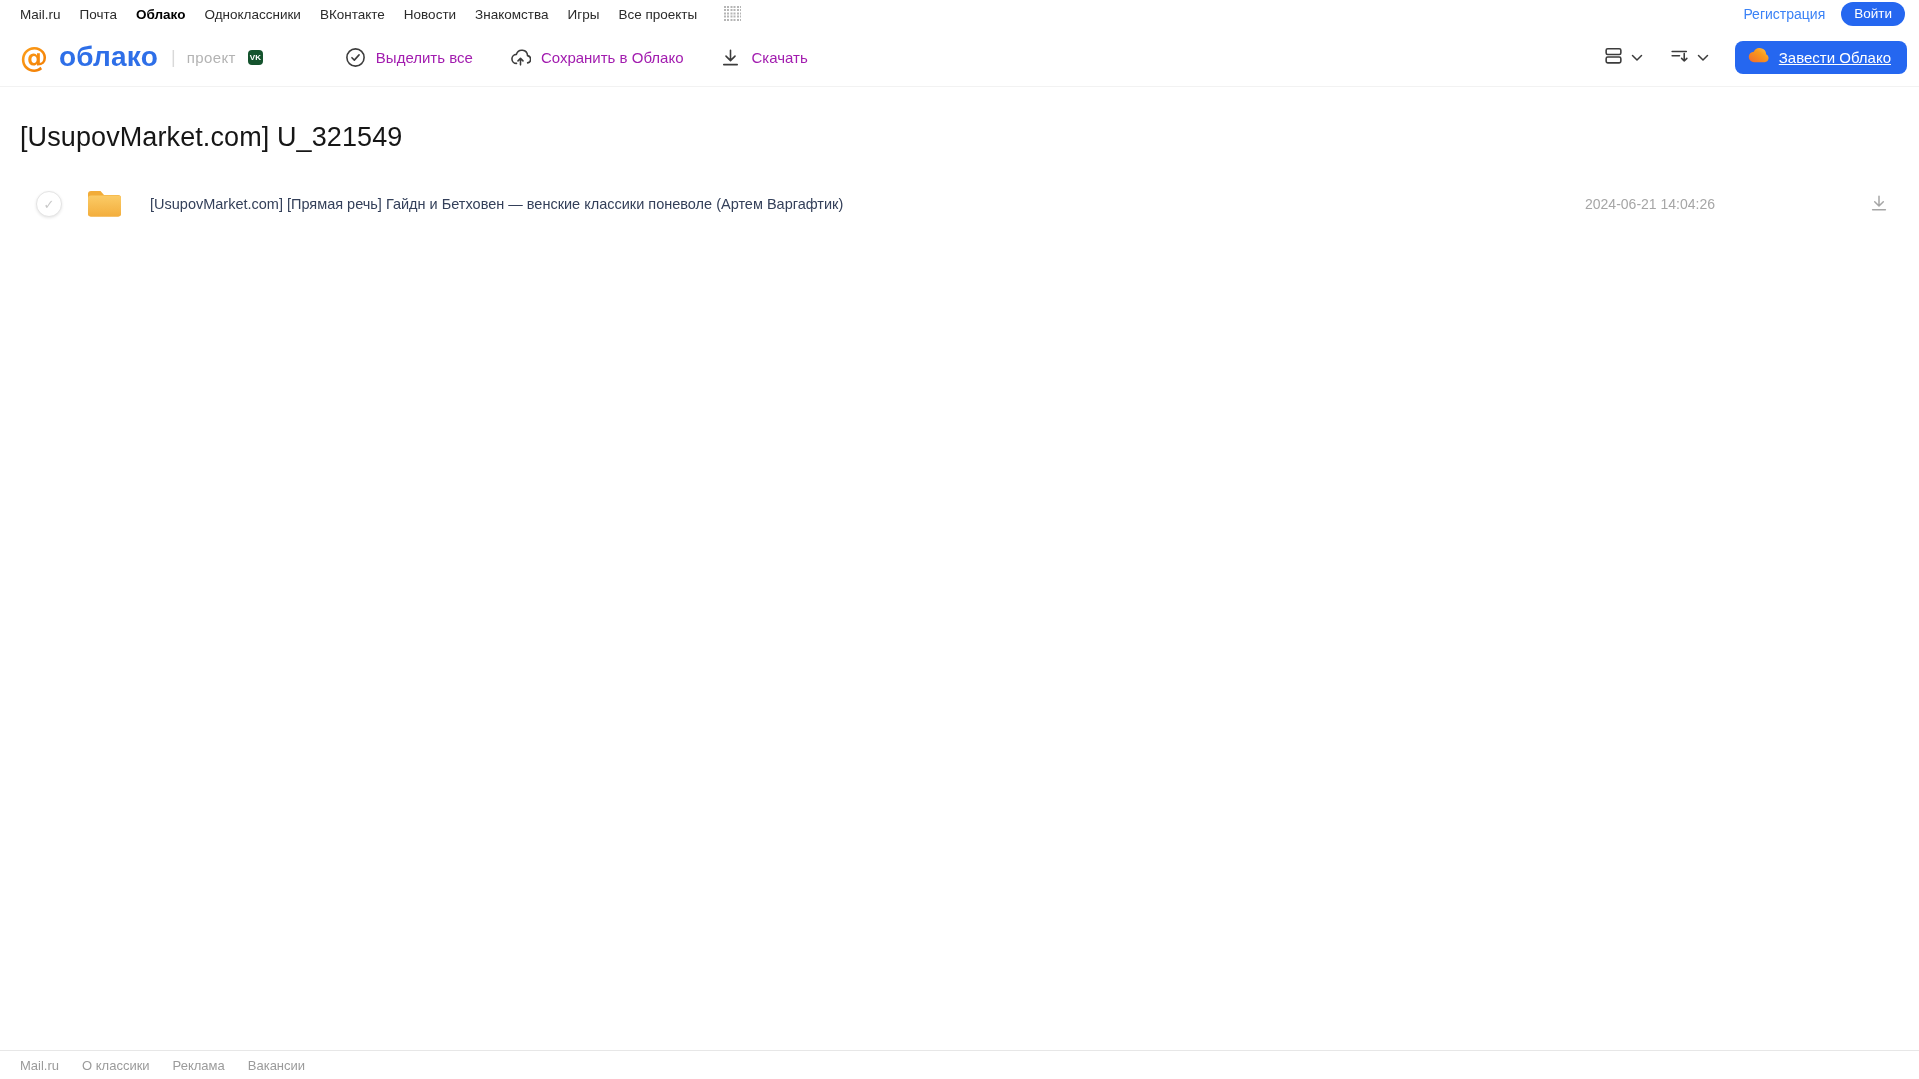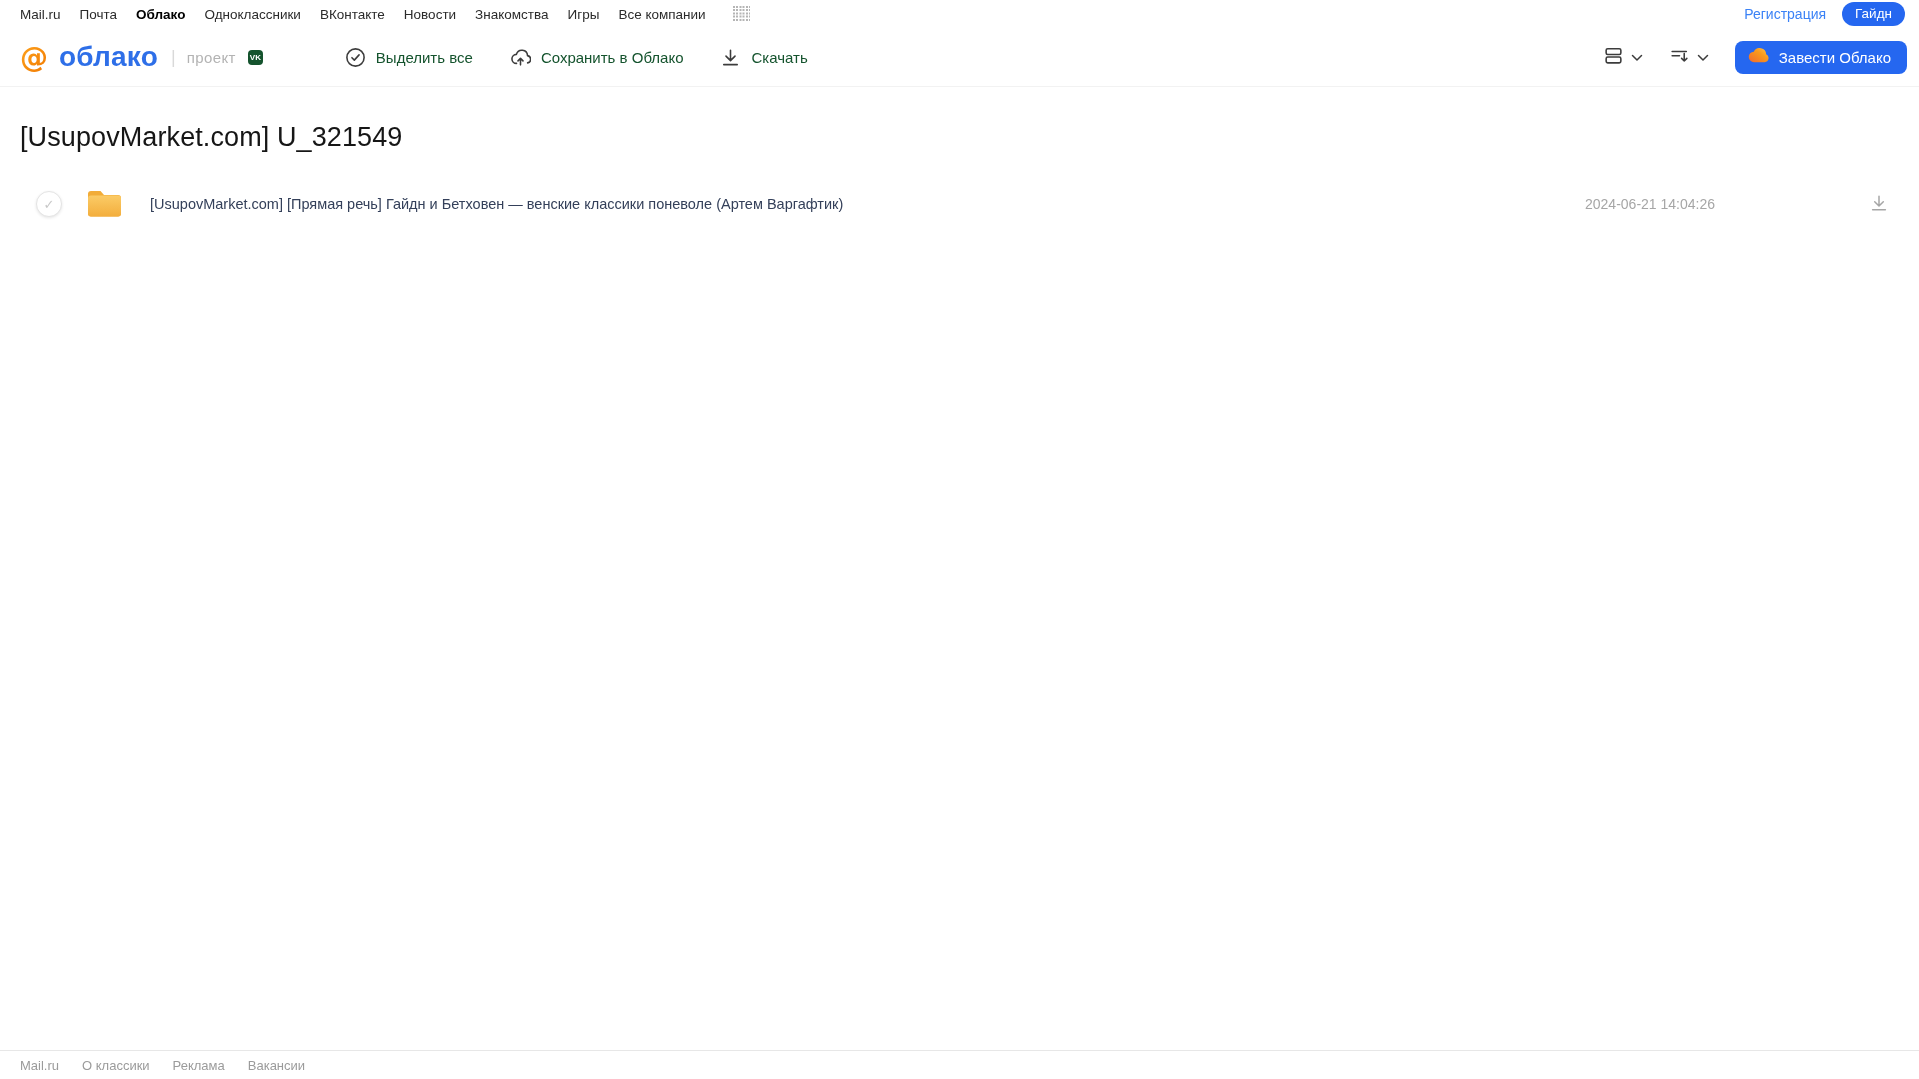--- a/index.html
+++ b/index.html
@@ -23,30 +23,30 @@
   .logo { display:flex; align-items:center; cursor:pointer; }
   .logo-text { font-size:28px; font-weight:bold; color:#2E6FE8; margin-left:7px; letter-spacing:0.2px; }
   .logo-divider { color:#d9d9d9; font-size:18px; margin:0 11px 0 13px; font-weight:300; }
   .project { display:flex; align-items:center; gap:12px;justify-content:space-between; }
   .project-label { font-size:15px; color:#b3b3b3; letter-spacing:0.4px; }
   .vk-badge { width:15px; height:15px; border-radius:4px; background:#14532d; color:#fff;
     font-size:8px; font-weight:bold; display:flex; align-items:center; justify-content:center; }
 
   .toolbar { display:flex; align-items:center; gap:37px; margin-left:82px; }
   .toolbar-btn { display:flex; align-items:center; gap:10px; background:none; border:none;
-    cursor:pointer; font-family:inherit; font-size:15px; color:#14532d; }
+    cursor:pointer; font-family:inherit; font-size:15px; color:#a21caf; }
   .toolbar-btn svg { display:block; }
 
   .header-right { margin-left:auto; display:flex; align-items:center; }
   .icon-btn { background:none; border:none; cursor:pointer; display:flex; align-items:center;
     gap:7px; padding:4px; }
   .icon-btn + .icon-btn { margin-left:18px; }
   .cta-btn { margin-left:22px; height:33px; background:#2567F0; border:none; border-radius:8px;
     color:#fff; font-size:15px; font-family:inherit; cursor:pointer; display:flex;
-    align-items:center; gap:10px; padding:0 16px 0 13px; }
+    align-items:center; gap:10px; padding:0 16px 0 13px;text-decoration:underline; }
 
   
   .main { padding:36px 0 0 0; }
   .page-title { font-size:27px; font-weight:500; color:#161616; margin-left:20px; letter-spacing:0.1px; }
 
   .file-row { margin-top:28px; height:46px; display:flex; align-items:center;
     padding-left:36px; padding-right:28px; cursor:pointer; }
   .row-checkbox { width:26px; height:26px; border-radius:50%; background:#fff;
     border:1px solid #e4e4e4; box-shadow:0 1px 3px rgba(0,0,0,0.10); display:flex;
     align-items:center; justify-content:center; cursor:pointer; flex:none; }
@@ -73,21 +73,21 @@
 <nav class="topnav">
   <div class="topnav-links">
     <a>Mail.ru</a>
     <a>Почта</a>
     <a class="active">Облако</a>
     <a>Одноклассники</a>
     <a>ВКонтакте</a>
     <a>Новости</a>
     <a>Знакомства</a>
     <a>Игры</a>
-    <a>Все компании</a>
+    <a>Все проекты</a>
     <span class="apps-grid">
       <svg width="17" height="17" viewBox="0 0 17 17">
         <g fill="#b5b5b5">
           <rect x="0" y="0" width="2" height="2"></rect>
             <rect x="3" y="0" width="2" height="2"></rect>
             <rect x="6.5" y="0" width="2" height="2"></rect>
             <rect x="9.5" y="0" width="2" height="2"></rect>
             <rect x="13" y="0" width="2" height="2"></rect>
             <rect x="16" y="0" width="1" height="2"></rect>
           <rect x="0" y="3" width="2" height="2"></rect>
@@ -113,21 +113,21 @@
             <rect x="6.5" y="13" width="2" height="2"></rect>
             <rect x="9.5" y="13" width="2" height="2"></rect>
             <rect x="13" y="13" width="2" height="2"></rect>
             <rect x="16" y="13" width="1" height="2"></rect>
         </g>
       </svg>
     </span>
   </div>
   <div class="topnav-right">
     <a class="register-link">Регистрация</a>
-    <button class="login-btn">Гайдн</button>
+    <button class="login-btn">Войти</button>
   </div>
 </nav>
 
 <header class="header">
   <div class="logo">
     <svg width="36" height="36" viewBox="0 0 36 36">
       <defs>
         <linearGradient id="atg" x1="0" y1="0" x2="1" y2="1">
           <stop offset="0" stop-color="#FFA51F"></stop>
             <stop offset="1" stop-color="#F07800"></stop>

